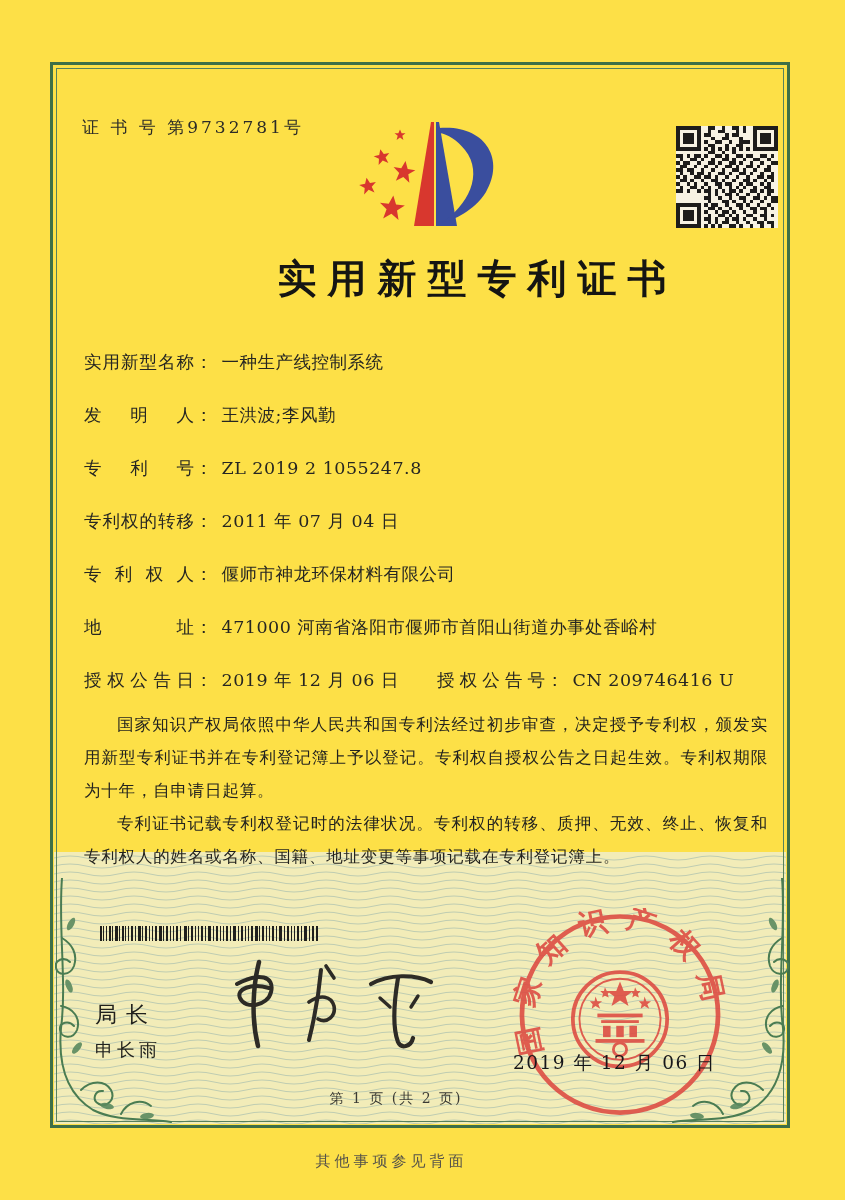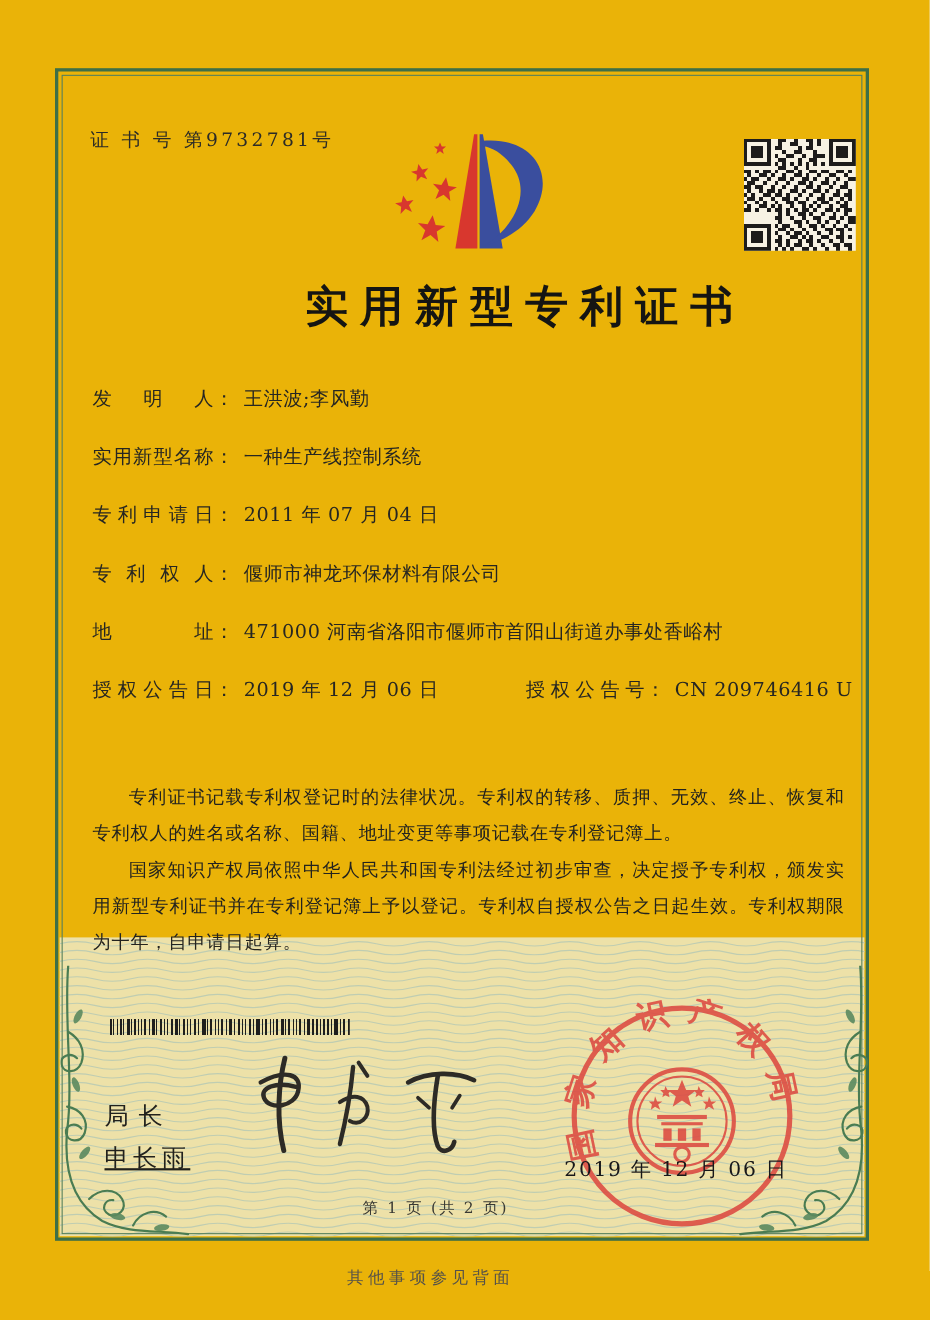--- a/index.html
+++ b/index.html
@@ -4,21 +4,21 @@
 <style>
   * { margin:0; padding:0; box-sizing:border-box; }
   html,body { width:845px; height:1200px; }
   body {
     font-family: "DejaVu Serif", "Liberation Serif", serif;
     background:#f7f3e3;
     color:#262622;
     position:relative;
     overflow:hidden;
   }
-  .page { position:absolute; inset:0; background:#eab308; }
+  .page { position:absolute; inset:0; background:#fde047; }
 
   
   .frame {
     position:absolute; left:50px; top:62px; width:740px; height:1066px;
     border:3px solid #3e6f47;
   }
   .frame-inner {
     position:absolute; inset:3px; border:1px solid #57815c;
   }
 
@@ -40,33 +40,33 @@
   }
 
   .fields { position:absolute; left:84px; top:350px; width:690px; }
   .field-row { height:22px; margin-bottom:31px; font-size:17.5px; position:relative; white-space:nowrap; }
   .f-label {
     display:inline-block; width:110px; text-align:justify; text-align-last:justify;
     vertical-align:top;
   }
   .f-colon { display:inline-block; margin:0 2px 0 1px; }
   .f-value { display:inline-block; margin-left:7px; letter-spacing:0.5px; }
-  .pair2 { position:absolute; left:353px; top:0;margin-left:41px; }
+  .pair2 { position:absolute; left:353px; top:0; }
   .pair2 .f-label { width:108px; }
 
   .paras { position:absolute; left:84px; top:708px; width:684px; }
   .para {
     font-size:16.5px; line-height:33px; letter-spacing:0.8px;
     text-indent:2em; text-align:justify; color:#23231f;
   }
 
   .barcode { position:absolute; left:100px; top:926px; width:218px; height:15px; }
 
   .director-title { position:absolute; left:95px; top:1000px; font-size:22px; letter-spacing:9px; color:#21211d; }
-  .director-name  { position:absolute; left:95px; top:1038px; font-size:22px; letter-spacing:4px; color:#21211d;text-decoration:underline; }
+  .director-name  { position:absolute; left:95px; top:1038px; font-size:18px; letter-spacing:4px; color:#21211d; }
 
   .signature { position:absolute; left:225px; top:948px; width:220px; height:112px; }
 
   .seal { position:absolute; left:498px; top:908px; width:244px; height:230px; }
   .seal-date {
     position:absolute; left:513px; top:1050px; font-size:18.5px;
     letter-spacing:1.5px; color:#17171a; z-index:5;
   }
 
   .footer-page {
@@ -225,45 +225,48 @@
                M8,26h2v1h-2z M11,26h1v1h-1z M14,26h1v1h-1z M16,26h2v1h-2z M19,26h1v1h-1z M22,26h1v1h-1z M25,26h1v1h-1z
                M9,27h1v1h-1z M11,27h1v1h-1z M13,27h2v1h-2z M17,27h1v1h-1z M20,27h1v1h-1z M23,27h2v1h-2z M26,27h2v1h-2z
                M8,28h1v1h-1z M10,28h1v1h-1z M12,28h1v1h-1z M15,28h2v1h-2z M18,28h1v1h-1z M21,28h1v1h-1z M24,28h1v1h-1z M27,28h1v1h-1z"></path>
     </g>
   </svg>
 
   <div class="title">实用新型专利证书</div>
 
   <div class="fields">
     <div class="field-row">
+      <span class="f-label">实用新型名称</span><span class="f-colon">：</span><span class="f-value">一种生产线控制系统</span>
+    </div>
+    <div class="field-row">
       <span class="f-label">发明人</span><span class="f-colon">：</span><span class="f-value">王洪波;李风勤</span>
     </div>
     <div class="field-row">
-      <span class="f-label">实用新型名称</span><span class="f-colon">：</span><span class="f-value">一种生产线控制系统</span>
-    </div>
-    <div class="field-row">
-      <span class="f-label">专利申请日</span><span class="f-colon">：</span><span class="f-value">2011 年 07 月 04 日</span>
+      <span class="f-label">专利号</span><span class="f-colon">：</span><span class="f-value">ZL 2019 2 1055247.8</span>
+    </div>
+    <div class="field-row">
+      <span class="f-label">专利权的转移</span><span class="f-colon">：</span><span class="f-value">2011 年 07 月 04 日</span>
     </div>
     <div class="field-row">
       <span class="f-label">专利权人</span><span class="f-colon">：</span><span class="f-value">偃师市神龙环保材料有限公司</span>
     </div>
     <div class="field-row">
       <span class="f-label">地址</span><span class="f-colon">：</span><span class="f-value">471000 河南省洛阳市偃师市首阳山街道办事处香峪村</span>
     </div>
     <div class="field-row">
       <span class="f-label">授权公告日</span><span class="f-colon">：</span><span class="f-value">2019 年 12 月 06 日</span>
       <span class="pair2">
         <span class="f-label">授权公告号</span><span class="f-colon">：</span><span class="f-value">CN 209746416 U</span>
       </span>
     </div>
   </div>
 
   <div class="paras">
+    <p class="para">国家知识产权局依照中华人民共和国专利法经过初步审查，决定授予专利权，颁发实用新型专利证书并在专利登记簿上予以登记。专利权自授权公告之日起生效。专利权期限为十年，自申请日起算。</p>
     <p class="para">专利证书记载专利权登记时的法律状况。专利权的转移、质押、无效、终止、恢复和专利权人的姓名或名称、国籍、地址变更等事项记载在专利登记簿上。</p>
-    <p class="para">国家知识产权局依照中华人民共和国专利法经过初步审查，决定授予专利权，颁发实用新型专利证书并在专利登记簿上予以登记。专利权自授权公告之日起生效。专利权期限为十年，自申请日起算。</p>
   </div>
 
   <svg class="barcode" viewBox="0 0 218 15" preserveAspectRatio="none" shape-rendering="crispEdges">
     <g fill="#1f1f1d">
       <path d="M0,0h2v15h-2z M3,0h1v15h-1z M6,0h1v15h-1z M9,0h2v15h-2z M12,0h1v15h-1z M15,0h3v15h-3z
                M19,0h1v15h-1z M22,0h2v15h-2z M25,0h1v15h-1z M28,0h1v15h-1z M31,0h2v15h-2z M35,0h1v15h-1z
                M38,0h3v15h-3z M42,0h1v15h-1z M45,0h2v15h-2z M49,0h1v15h-1z M52,0h1v15h-1z M55,0h2v15h-2z
                M59,0h3v15h-3z M63,0h1v15h-1z M66,0h2v15h-2z M70,0h1v15h-1z M73,0h1v15h-1z M76,0h2v15h-2z
                M80,0h1v15h-1z M84,0h3v15h-3z M88,0h1v15h-1z M91,0h2v15h-2z M95,0h1v15h-1z M98,0h1v15h-1z
                M101,0h2v15h-2z M105,0h1v15h-1z M108,0h3v15h-3z M113,0h1v15h-1z M116,0h2v15h-2z M120,0h1v15h-1z

